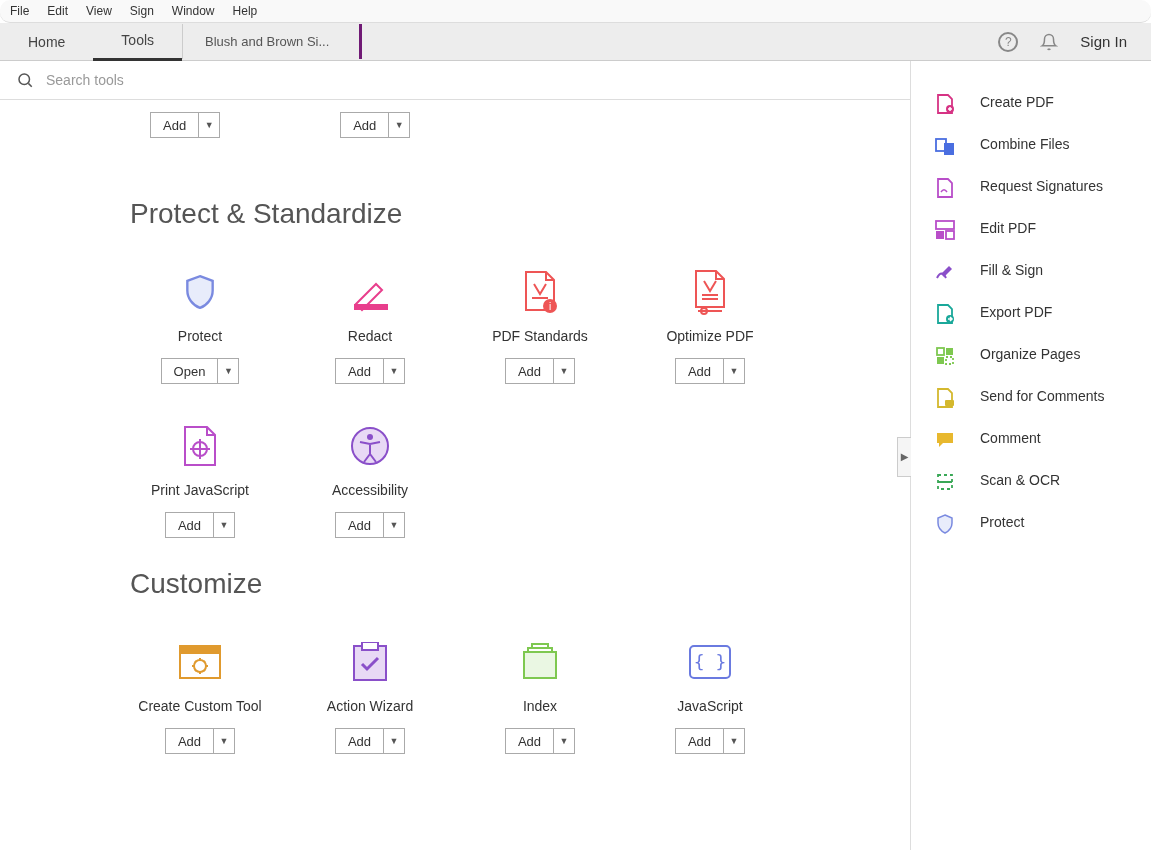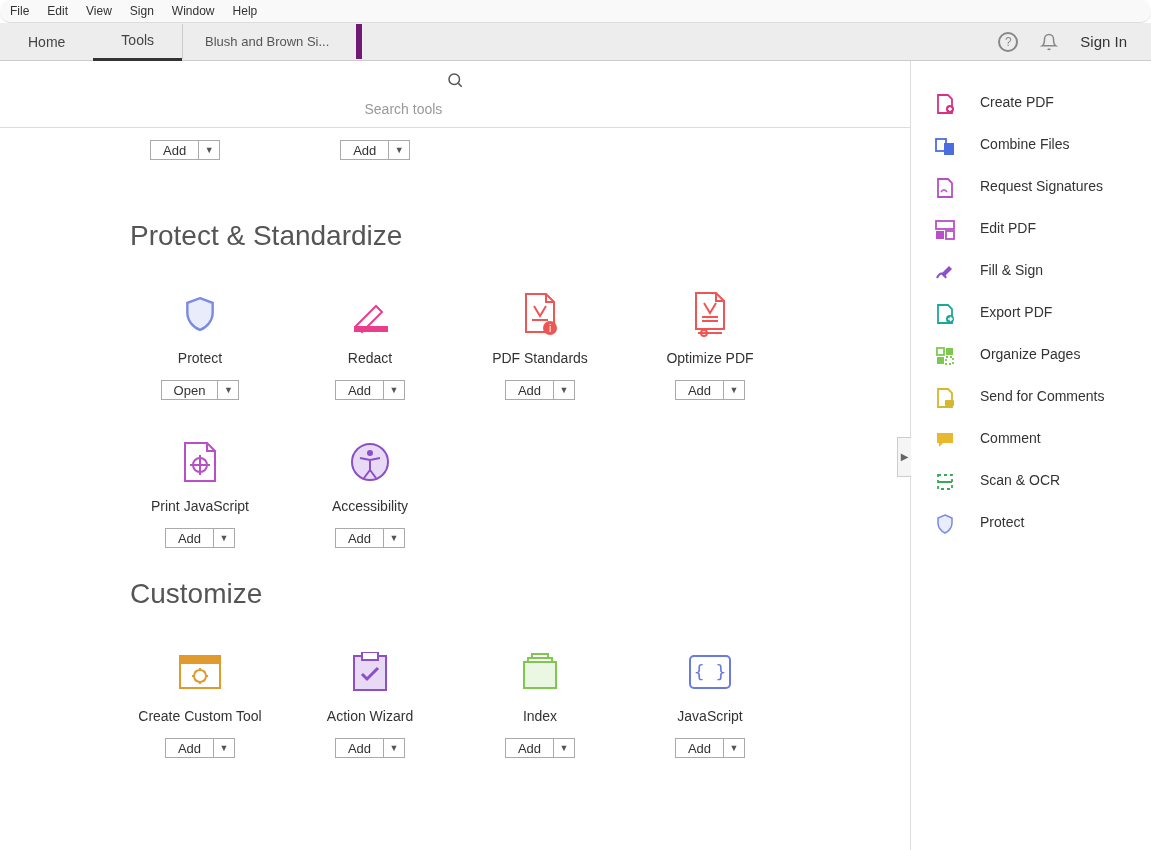--- a/index.html
+++ b/index.html
@@ -4,49 +4,49 @@
 <style>
 * { box-sizing: border-box; margin: 0; padding: 0; }
 body { font-family: "Segoe UI", Arial, sans-serif; font-size: 13px; color: #333; background: #fff; overflow: hidden; width: 1151px; height: 850px; }
 
 .menubar { display: flex; gap: 18px; padding: 4px 10px; border-bottom: 1px solid #ddd; background: #f9f9f9; font-size: 12px; border-radius: 10px; }
 .menubar span { cursor: pointer; }
 
 .tabbar { display: flex; align-items: center; background: #ededed; border-bottom: 1px solid #ccc; height: 38px; }
 .tab { padding: 10px 28px; font-size: 14px; color: #444; cursor: pointer; }
 .tab.active { border-bottom: 3px solid #333; font-weight: 500; }
-.doc-tab { border-left: 1px solid #ccc; border-right: 6px solid #701a75; padding: 10px 22px; font-size: 13px; color: #555; width: 180px; overflow: hidden; white-space: nowrap; text-overflow: ellipsis; }
+.doc-tab { border-left: 1px solid #ccc; border-right: 3px solid #701a75; padding: 10px 22px; font-size: 13px; color: #555; width: 180px; overflow: hidden; white-space: nowrap; text-overflow: ellipsis; }
 .tabbar-right { margin-left: auto; display: flex; align-items: center; gap: 22px; padding-right: 24px; }
 .icon-circle { width: 20px; height: 20px; border: 2px solid #888; border-radius: 50%; display: flex; align-items: center; justify-content: center; font-size: 12px; color: #888; }
 .bell-icon { color: #888; font-size: 18px; }
 .signin { font-size: 15px; color: #333; cursor: pointer; }
 
 .layout { display: flex; height: calc(850px - 21px - 38px); }
 
 .main { flex: 1; display: flex; flex-direction: column; border-right: 1px solid #ddd; position: relative; }
-.searchbar { display: flex; align-items: center; padding: 10px 16px; border-bottom: 1px solid #ddd; gap: 12px; flex-direction: column; }
+.searchbar { display: flex; align-items: center; padding: 10px 16px; border-bottom: 1px solid #ddd; gap: 12px; }
 .search-icon { font-size: 16px; color: #555; }
 .search-input { border: none; outline: none; font-size: 14px; flex: 1; color: #333; }
 .search-input::placeholder { color: #999; }
 
 .content { flex: 1; overflow-y: auto; padding: 0 40px 40px 130px; position: relative; }
 .content::-webkit-scrollbar { width: 14px; }
 .content::-webkit-scrollbar-track { background: #f0f0f0; }
 .content::-webkit-scrollbar-thumb { background: #c8c8c8; }
 
 .orphan-row { display: flex; gap: 120px; padding: 12px 0 30px 20px; }
 
 .section-title { font-size: 28px; color: #555; margin: 30px 0 40px 0; font-weight: 400; }
 
 .tool-grid { display: flex; flex-wrap: wrap; gap: 40px 30px; }
 .tool-card { width: 140px; display: flex; flex-direction: column; align-items: center; gap: 14px; }
 .tool-icon { width: 44px; height: 44px; display: flex; align-items: center; justify-content: center; }
 .tool-label { font-size: 14px; color: #333; text-align: center; }
 
-.split-btn { display: flex; border: 1px solid #aaa; height: 20px; background: #fff; }
+.split-btn { display: flex; border: 1px solid #aaa; height: 26px; background: #fff; }
 .split-btn .main-btn { padding: 0 12px; display: flex; align-items: center; font-size: 13px; border-right: 1px solid #aaa; cursor: pointer; }
 .split-btn .drop-btn { width: 20px; display: flex; align-items: center; justify-content: center; cursor: pointer; font-size: 9px; color: #555; }
 
 .collapse-handle { position: absolute; right: -1px; top: 50%; transform: translateY(-50%); width: 14px; height: 40px; background: #f5f5f5; border: 1px solid #ccc; border-right: none; display: flex; align-items: center; justify-content: center; font-size: 10px; color: #666; cursor: pointer; }
 
 .sidebar { width: 240px; background: #fff; padding: 22px 0; }
 .side-item { display: flex; align-items: flex-start; gap: 25px; padding: 11px 24px; cursor: pointer; font-size: 14px; color: #333; }
 .side-icon { width: 20px; height: 20px; display: flex; align-items: center; justify-content: center; }
 
 svg { display: block; }

